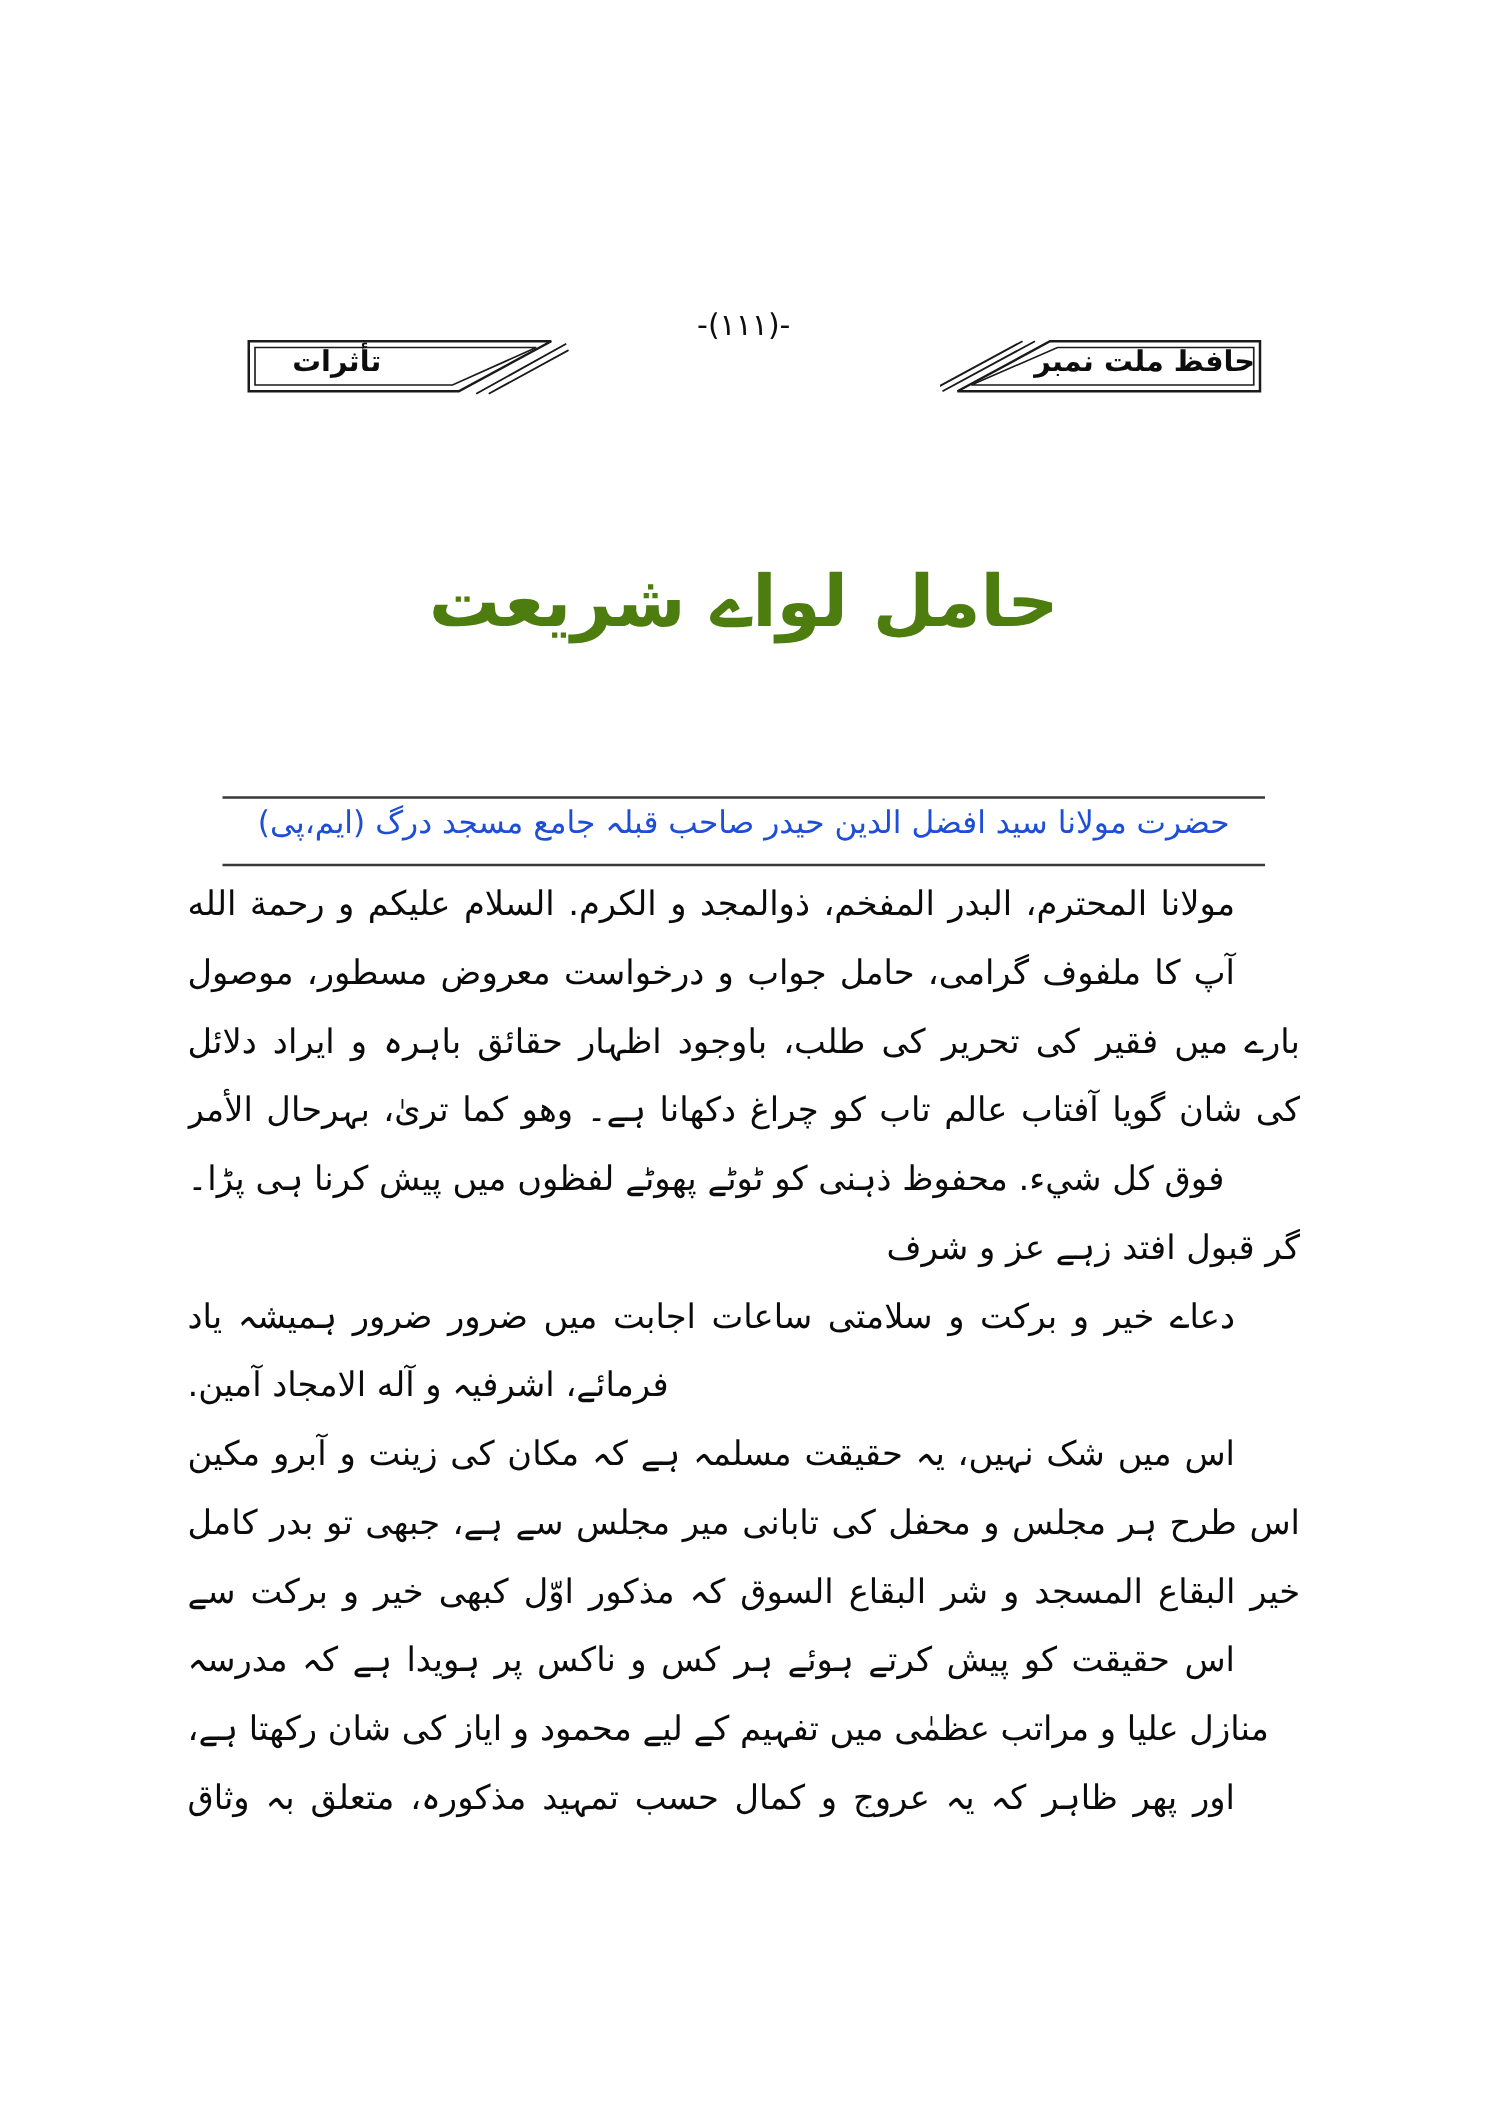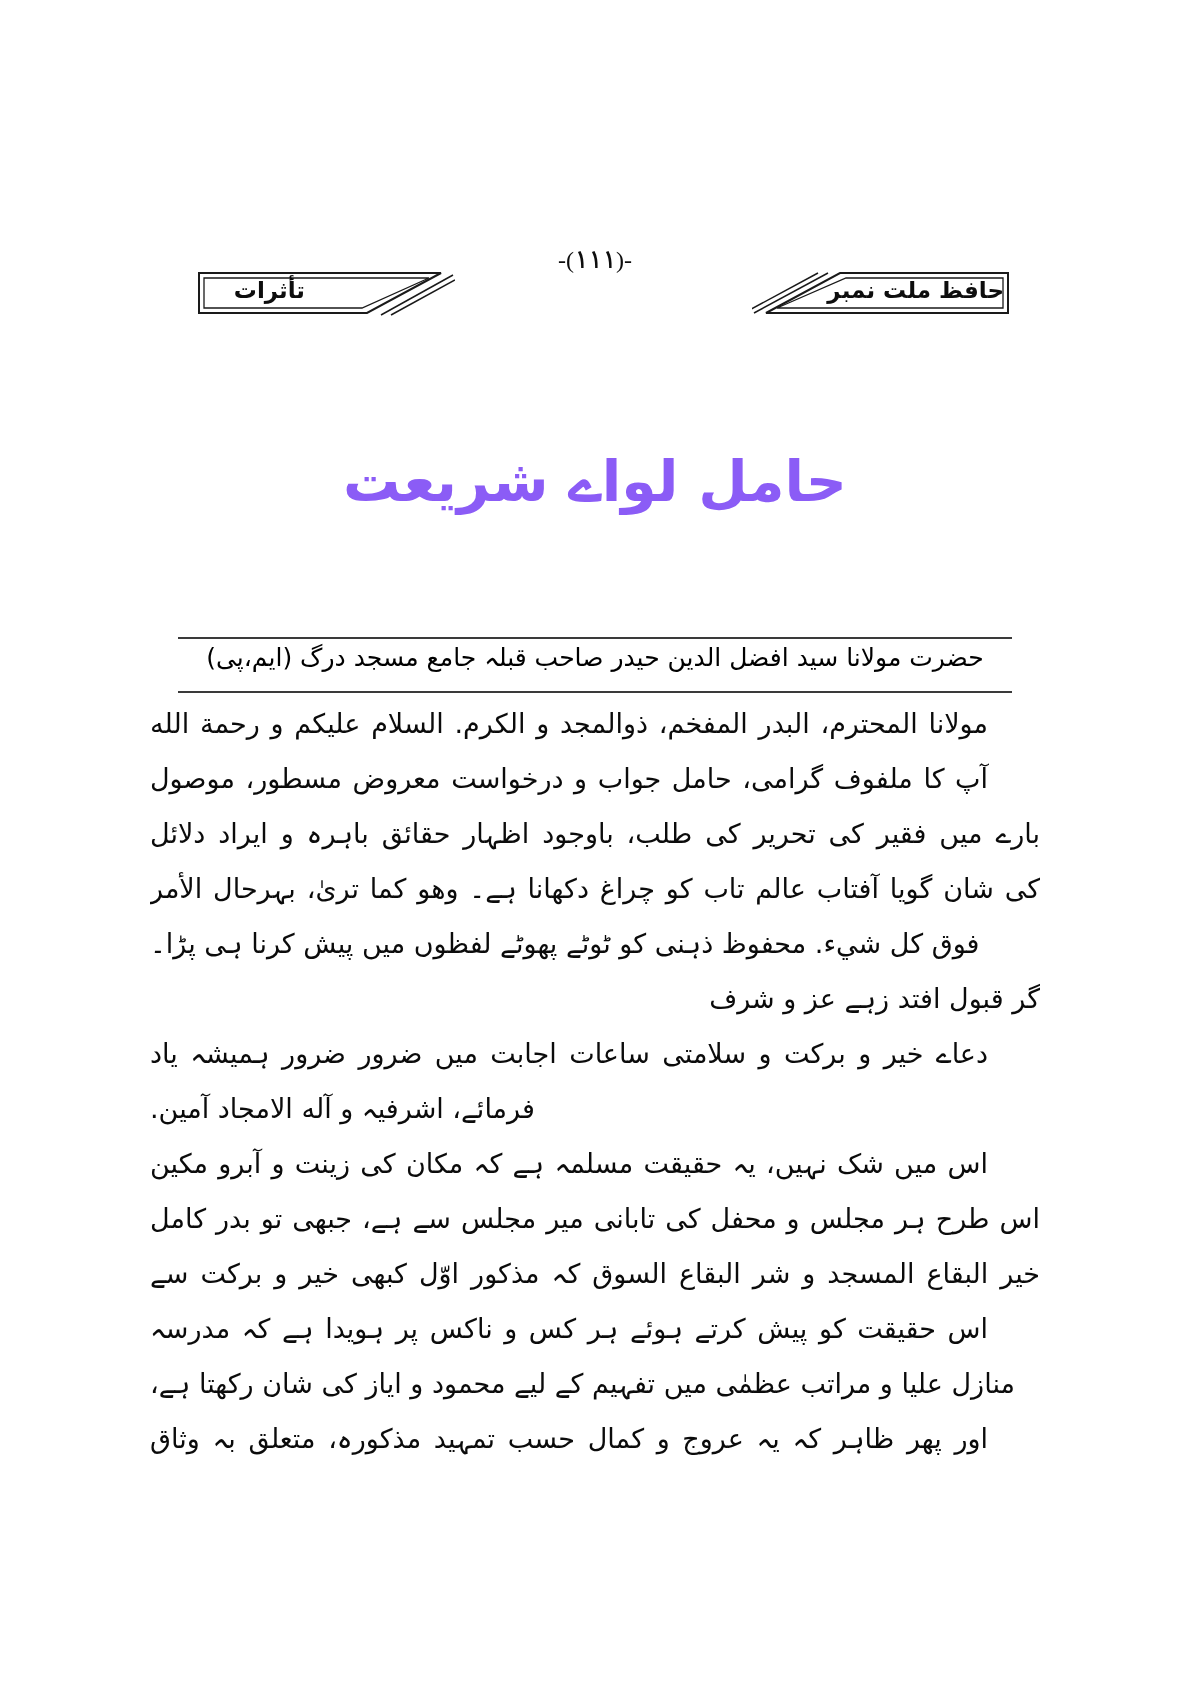--- a/index.html
+++ b/index.html
@@ -19,34 +19,34 @@
   .orn-left{left:195px;width:260px;}
   .orn-right{left:752px;width:260px;}
   .orn-label{
     position:absolute;top:7px;font-size:23px;font-weight:bold;
     color:#0d0d0d;white-space:nowrap;
   }
   .orn-left .orn-label{right:150px;}
   .orn-right .orn-label{right:8px;}
   .page-num{
     position:absolute;top:8px;left:50%;transform:translateX(-50%);
-    font-size:24px;color:#0d0d0d;direction:ltr;font-family:Liberation Serif, serif;
+    font-size:24px;color:#0d0d0d;direction:ltr;
   }
   
   .doc-title{
     position:absolute;top:448px;left:0;width:1190px;
-    text-align:center;font-size:57px;font-weight:bold;color:#8b5cf6;
+    text-align:center;font-size:57px;font-weight:bold;color:#4d7c0f;
   }
   
   .rule{position:absolute;left:178px;width:834px;border-top:2px solid #3a3a3a;}
   .rule-top{top:637px;}
   .rule-bottom{top:691px;}
   .byline{
     position:absolute;top:643px;left:178px;width:834px;
-    text-align:center;font-size:25px;color:#000000;
+    text-align:center;font-size:25px;color:#1d4ed8;
   }
   
   .body-text{
     position:absolute;top:696px;left:150px;width:890px;
     direction:rtl;font-size:27px;color:#0b0b0b;
   }
   .bl{height:55px;line-height:55px;overflow:hidden;white-space:normal;}
   .j{text-align:justify;text-align-last:justify;}
   .r{text-align:left;}
   .c{text-align:right;}

